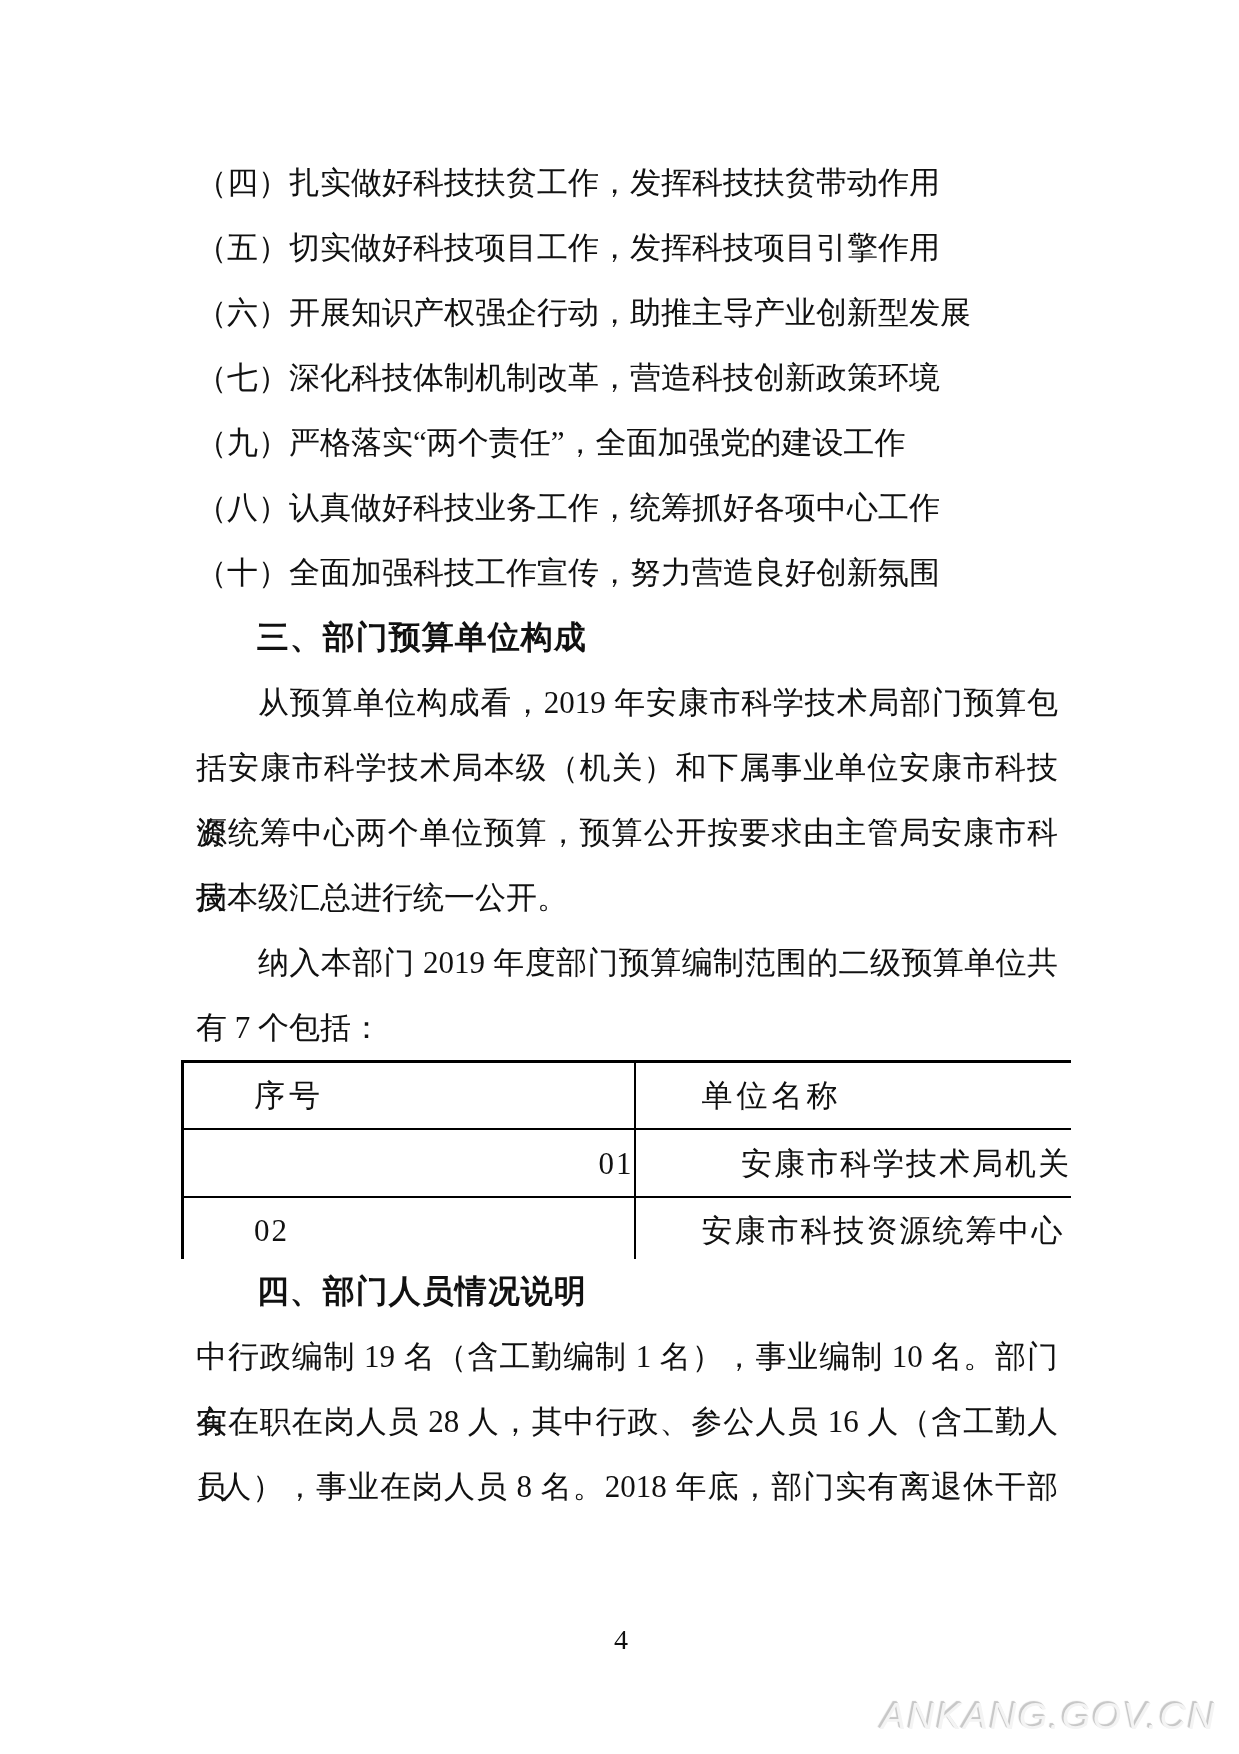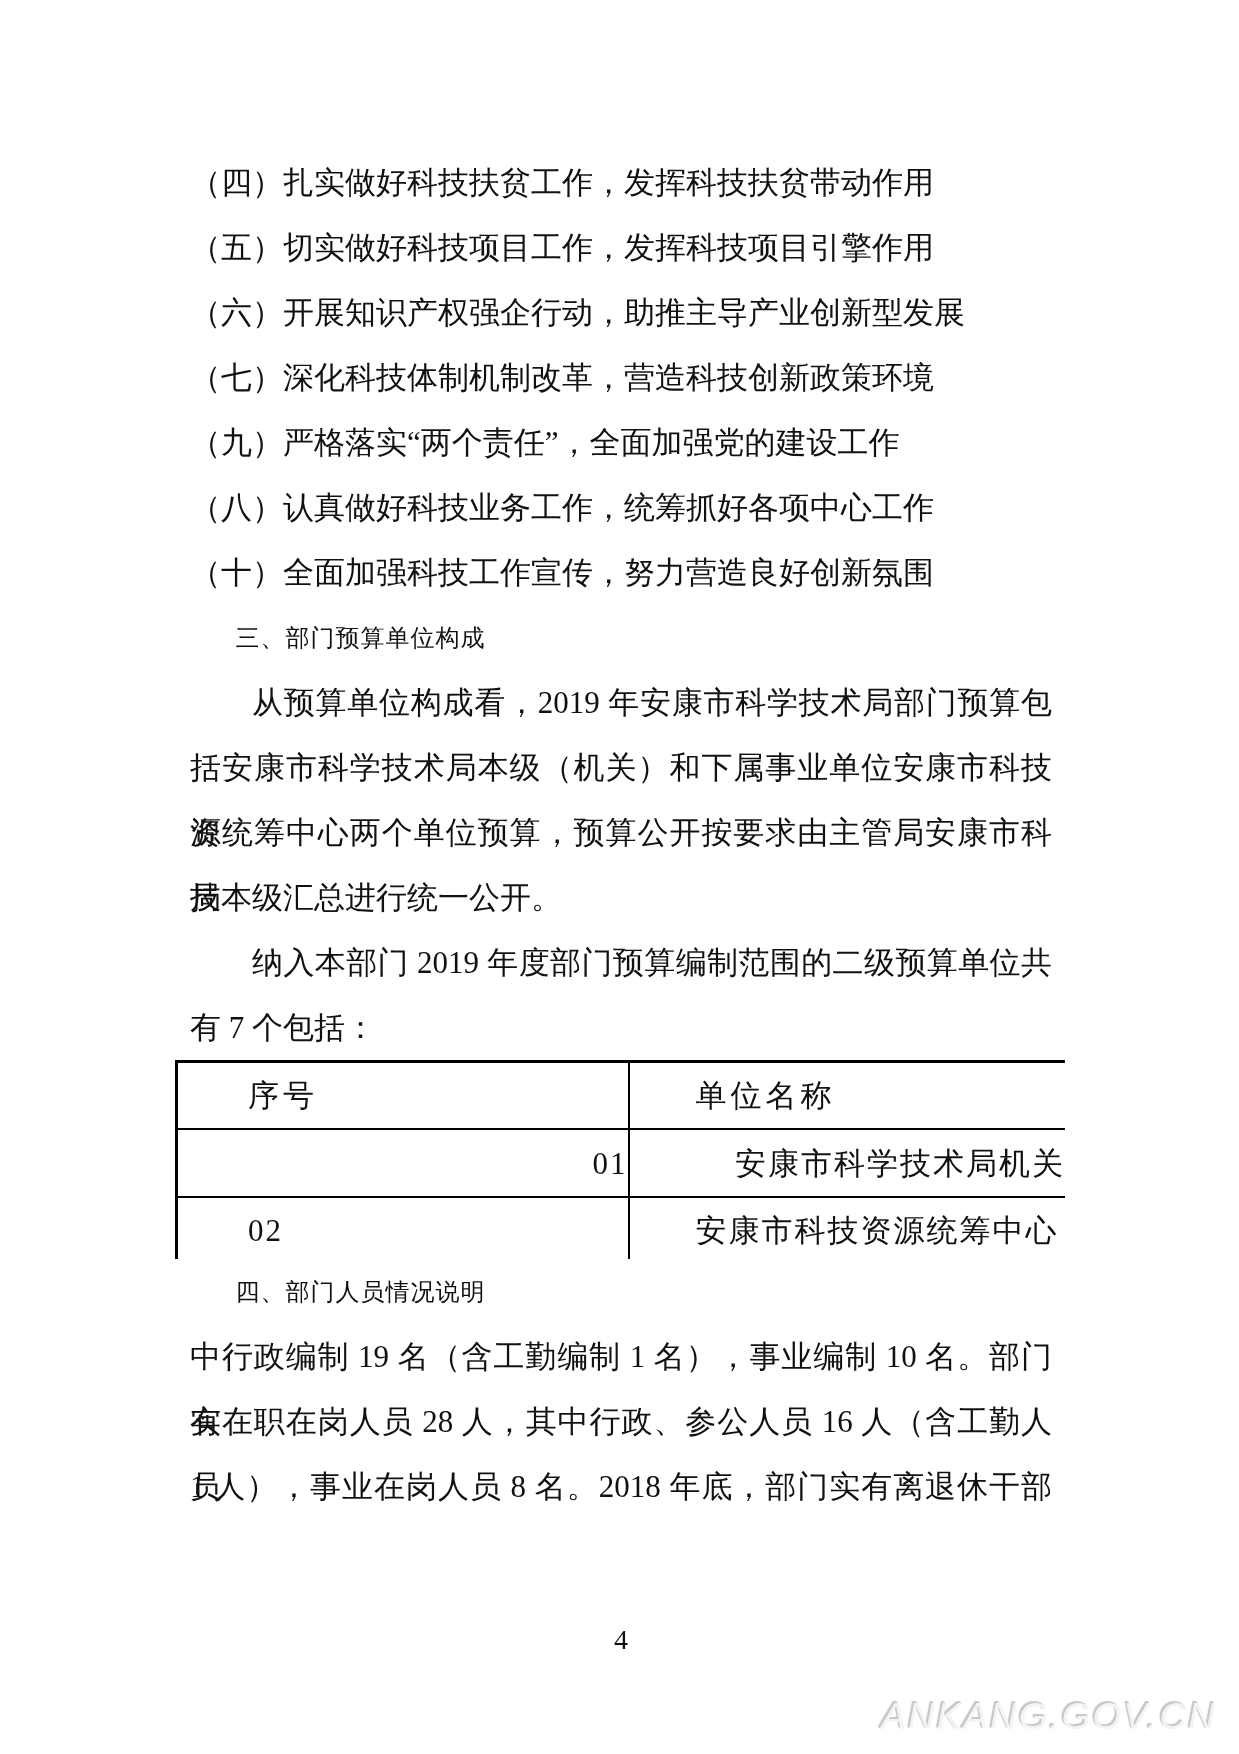--- a/index.html
+++ b/index.html
@@ -11,43 +11,43 @@
     position: relative;
     width: 1239px;
     height: 1754px;
     background: #ffffff;
     overflow: hidden;
     color: #111111;
     font-family: "Liberation Serif", "DejaVu Serif", serif;
   }
   .content {
     position: absolute;
-    left: 190px;
+    left: 196px;
     top: 150px;
     width: 862px;
     font-size: 31px;
     line-height: 65px;
   }
   .line {
     height: 65px;
     line-height: 65px;
     white-space: nowrap;
   }
   .just {
     white-space: normal;
     text-align: justify;
     text-align-last: justify;
   }
   .indent {
     text-indent: 2em;
   }
   .heading {
     font-family: "Liberation Sans", "DejaVu Sans", sans-serif;
-    font-weight: normal;
-    font-size: 24px;
+    font-weight: bold;
+    font-size: 32px;
     text-indent: 1.9em;
     letter-spacing: 1px;
   }
   
   .table-wrap {
     height: 199px;
     width: 890px;
     margin-left: -15px;
     overflow: hidden;
   }

